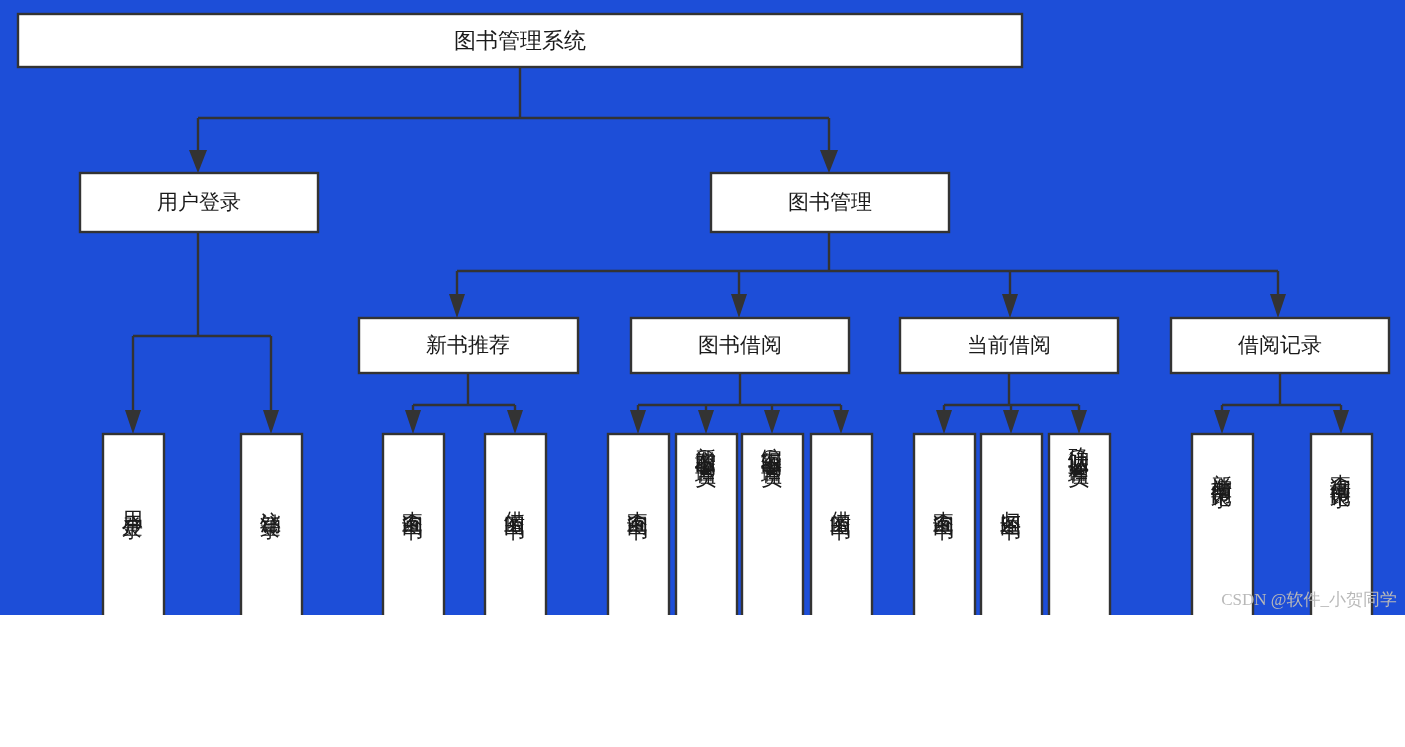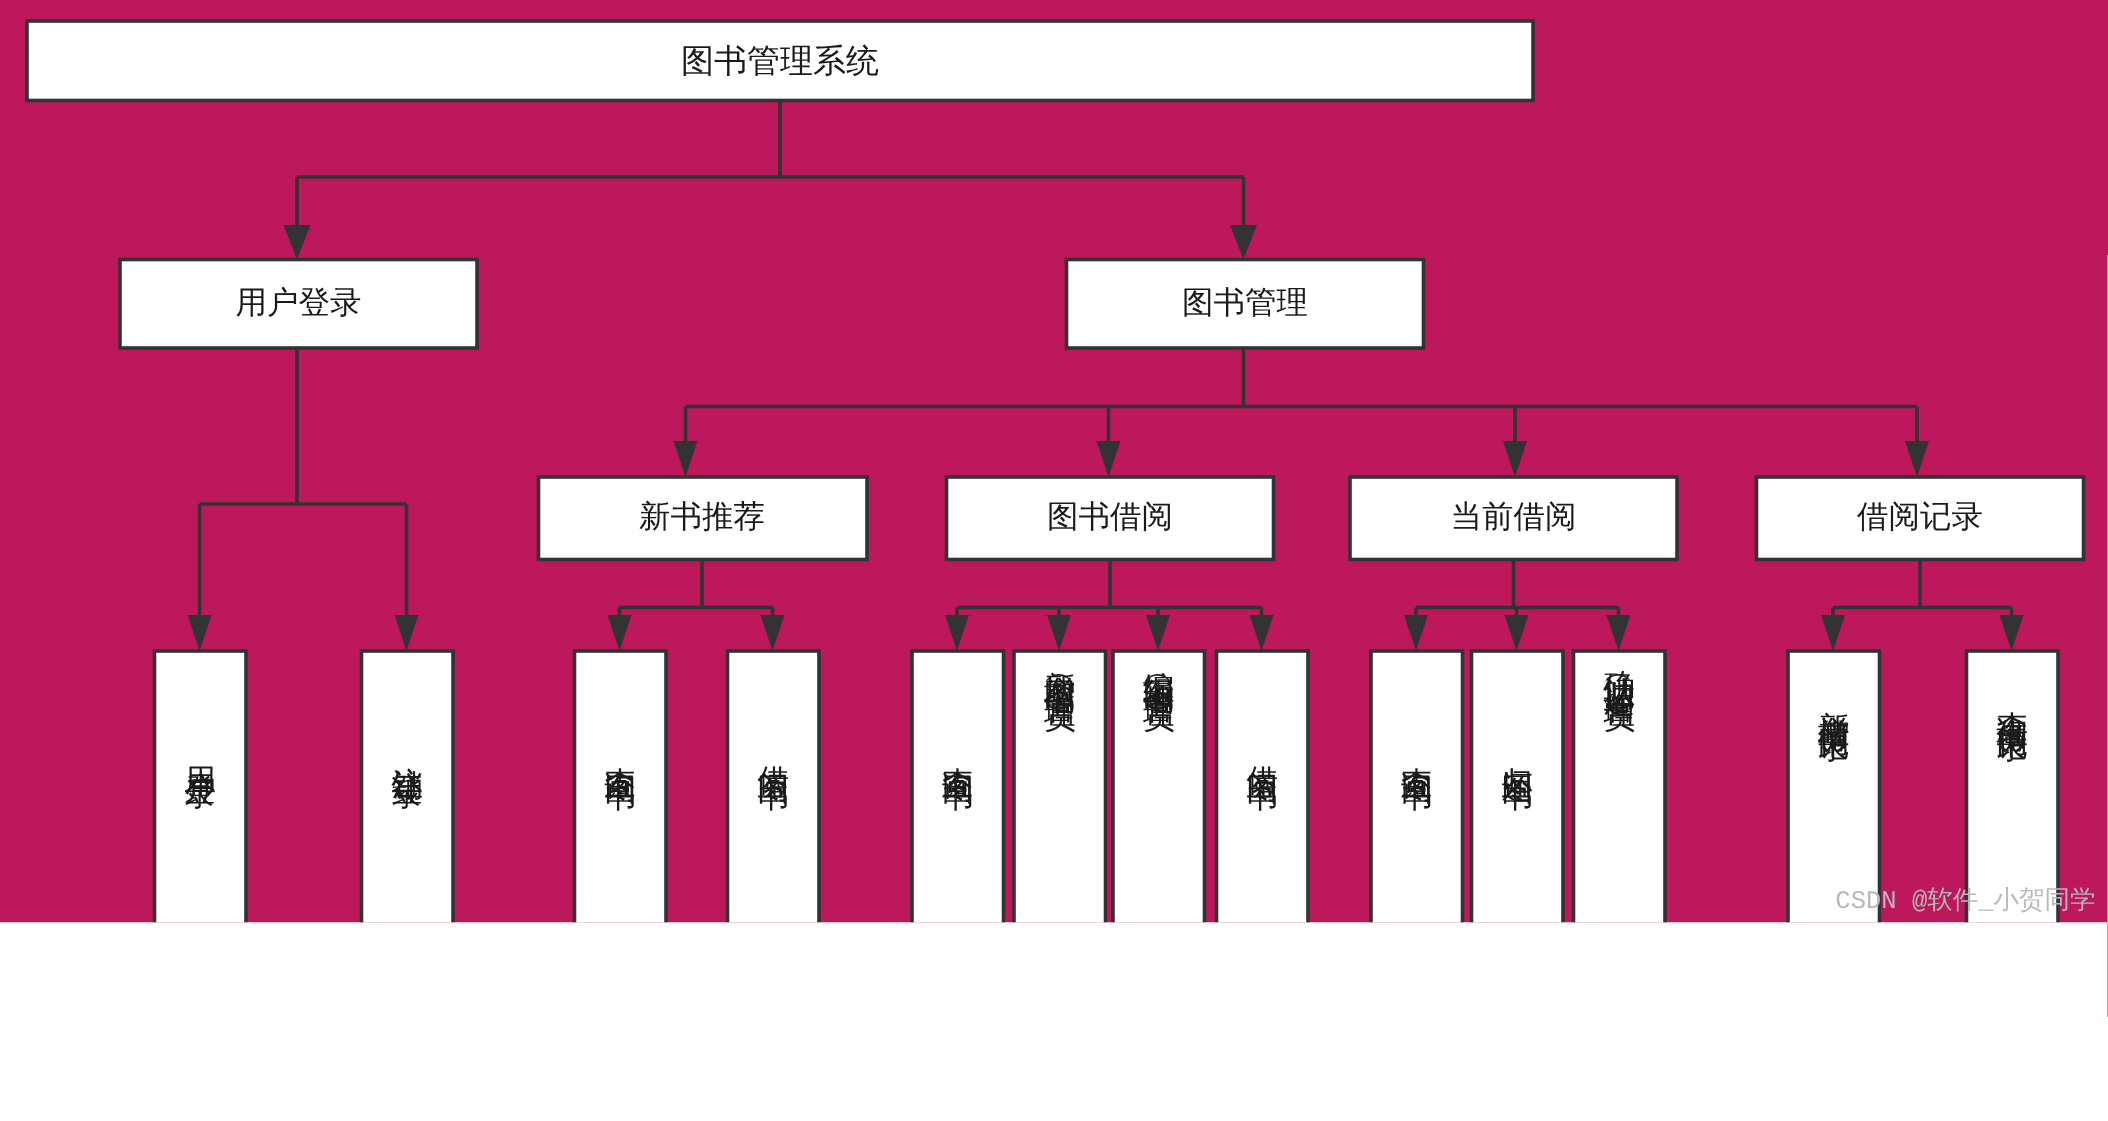--- a/index.html
+++ b/index.html
@@ -8,21 +8,21 @@
     padding: 0;
     background: #ffffff;
   }
   body {
     font-family: "Liberation Sans", "DejaVu Sans", sans-serif;
   }
   #diagram-root {
     position: relative;
     width: 1405px;
     height: 615px;
-    background: #be185d;
+    background: #1d4ed8;
     overflow: hidden;
   }
   svg.diagram-canvas {
     position: absolute;
     left: 0;
     top: 0;
     width: 1405px;
     height: 747px;
   }
   .node-box {
@@ -56,21 +56,21 @@
     font-size: 21px;
     text-anchor: middle;
     writing-mode: vertical-rl;
     glyph-orientation-vertical: 0;
     letter-spacing: 3px;
   }
   .watermark {
     position: absolute;
     right: 8px;
     bottom: 4px;
-    font-family: Liberation Mono, monospace;
+    font-family: Liberation Serif, serif;
     font-size: 17px;
     color: #b8b8b8;
     white-space: nowrap;
     user-select: none;
   }
 </style>
 </head>
 <body>
 
 <div id="diagram-root">

